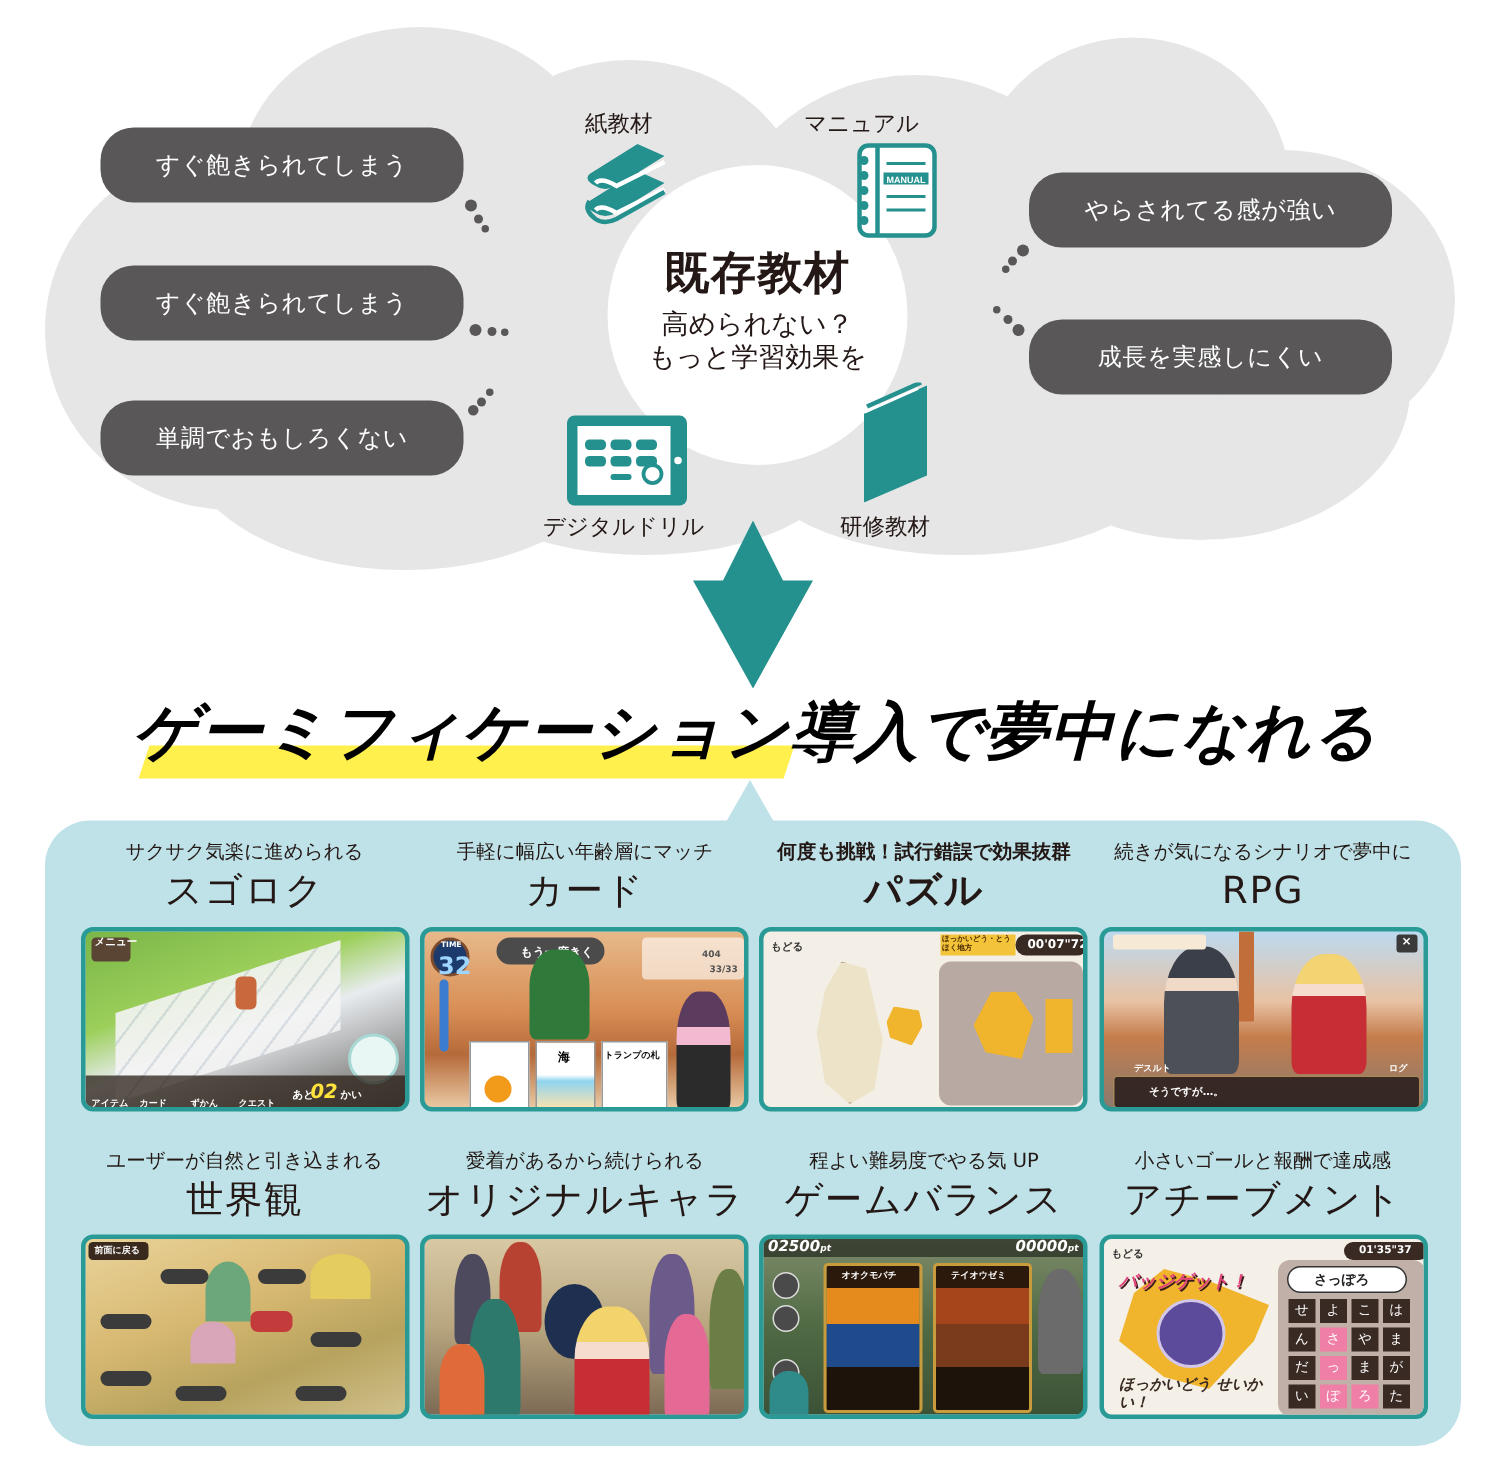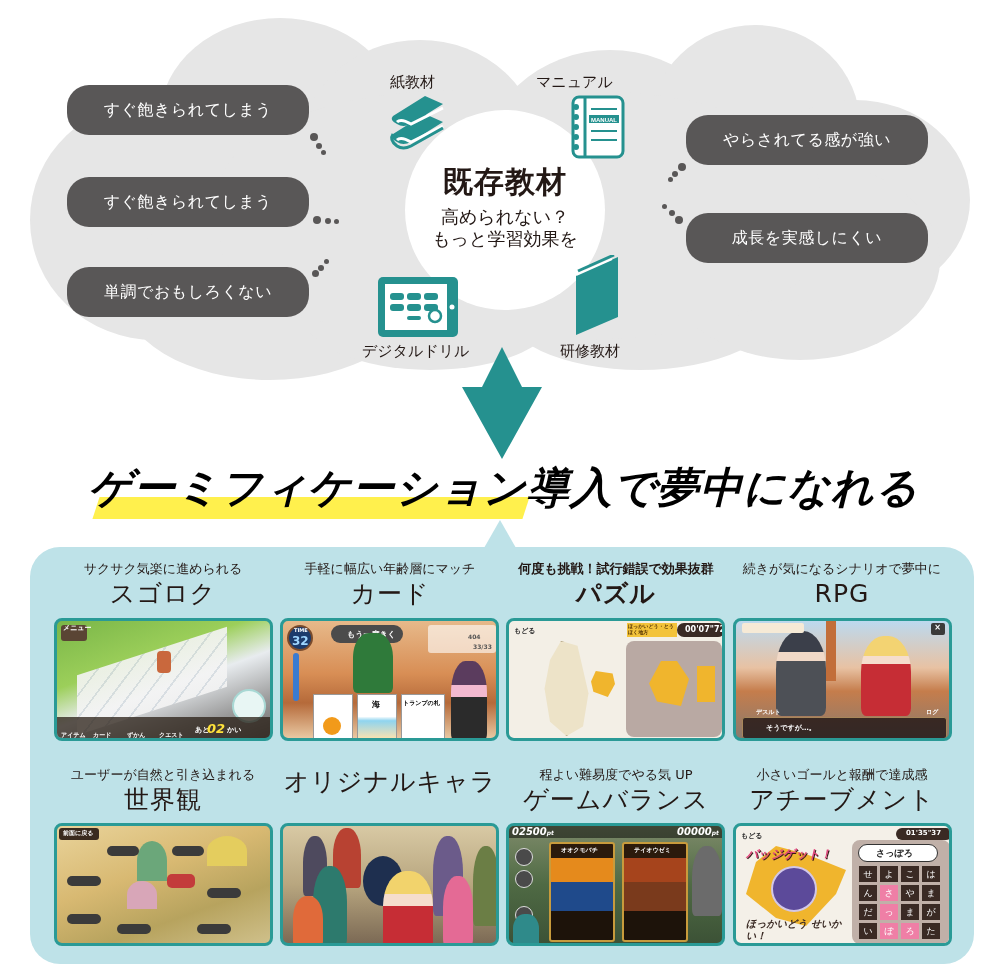--- a/index.html
+++ b/index.html
@@ -203,21 +203,21 @@
   <div class="hud" style="left:70px;top:110px;font-size:6px;">ずかん</div>
   <div class="hud" style="left:102px;top:110px;font-size:6px;">クエスト</div>
   <div class="hud" style="left:138px;top:104px;font-size:7px;">あと</div>
   <div class="hud" style="left:150px;top:100px;font-size:13px;color:#ffe23b;font-style:italic;">02</div>
   <div class="hud" style="left:170px;top:104px;font-size:7px;">かい</div>
 </div>
 
 <div class="shot" style="left:280px;top:618px;background:linear-gradient(180deg,#e7b98a 0%,#d88e55 45%,#b56a3a 70%,#e9c8a2 100%);">
   <div style="position:absolute;left:4px;top:4px;width:26px;height:26px;border-radius:50%;background:#1c3b6c;border:2px solid #7a4b2c;"></div>
   <div class="hud" style="left:11px;top:6px;font-size:5px;">TIME</div>
-  <div class="hud" style="left:9px;top:13px;font-size:12px;color:#9fd6ff;">32</div>
+  <div class="hud" style="left:9px;top:13px;font-size:16px;color:#9fd6ff;">32</div>
   <div style="position:absolute;left:10px;top:32px;width:6px;height:48px;background:#3b7bd0;border-radius:3px;"></div>
   <div style="position:absolute;left:48px;top:4px;width:72px;height:18px;border-radius:9px;background:#4b4b4b;"></div>
   <div class="hud" style="left:64px;top:8px;font-size:8px;">もう一度きく</div>
   <div style="position:absolute;left:145px;top:4px;width:68px;height:28px;background:rgba(255,255,255,.6);border-radius:3px;"></div>
   <div class="hud" style="left:185px;top:12px;font-size:6px;color:#555;">404</div>
   <div class="hud" style="left:190px;top:22px;font-size:6px;color:#555;">33/33</div>
   <div style="position:absolute;left:70px;top:12px;width:40px;height:60px;background:#2f7a3a;border-radius:40% 40% 10% 10%;"></div>
   <div style="position:absolute;left:30px;top:73px;width:40px;height:45px;background:#fff;border:1px solid #999;"></div>
   <div class="hud" style="left:38px;top:78px;font-size:11px;color:#000;margin-left:41px;">太陽</div>
   <div style="position:absolute;left:40px;top:96px;width:18px;height:18px;border-radius:50%;background:#f29a1a;"></div>
@@ -252,20 +252,21 @@
   <div class="hud" style="left:20px;top:87px;font-size:6px;">デスルト</div>
   <div class="hud" style="left:30px;top:102px;font-size:7px;">そうですが…。</div>
   <div class="hud" style="left:190px;top:87px;font-size:6px;">ログ</div>
 </div>
 
 <div class="cell" style="left:52px;top:766px;">
   <div class="tag">ユーザーが自然と引き込まれる</div>
   <div class="name">世界観</div>
 </div>
 <div class="cell" style="left:279px;top:766px;">
+  <div class="tag">愛着があるから続けられる</div>
   <div class="name">オリジナルキャラ</div>
 </div>
 <div class="cell" style="left:505px;top:766px;">
   <div class="tag">程よい難易度でやる気 UP</div>
   <div class="name">ゲームバランス</div>
 </div>
 <div class="cell" style="left:731px;top:766px;">
   <div class="tag">小さいゴールと報酬で達成感</div>
   <div class="name">アチーブメント</div>
 </div>

